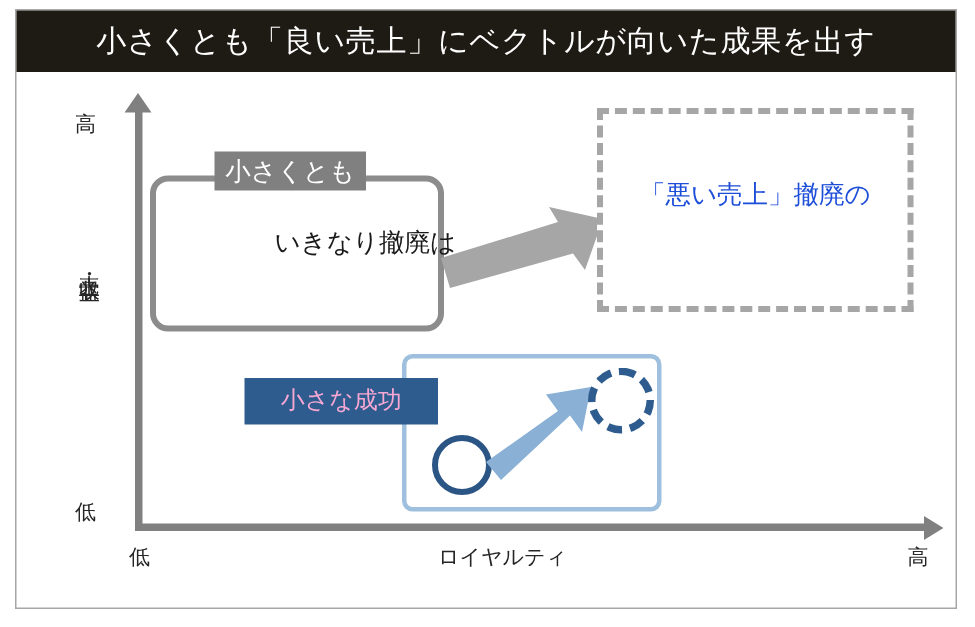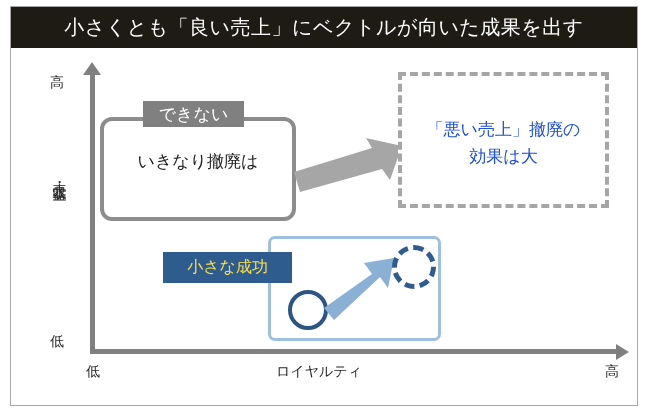--- a/index.html
+++ b/index.html
@@ -87,21 +87,21 @@
 
   .axis-label {
     position: absolute;
     color: #262626;
     font-size: 14px;
     white-space: nowrap;
   }
   #label-y-high  { left: 50px;  top: 74px; }
   #label-y-low   { left: 50px;  top: 333px; }
   #label-x-low   { left: 86px;  top: 363px; }
-  #label-x-title { left: 276px; top: 363px; }
+  #label-x-title { left: 292px; top: 363px; }
   #label-x-high  { left: 605px; top: 363px; }
 
   #label-y-axis-title {
     position: absolute;
     left: 48px;
     top: 172px;
     width: 20px;
     color: #262626;
     font-size: 14px;
     line-height: 17px;
@@ -117,24 +117,24 @@
     top: 117px;
     width: 196px;
     height: 104px;
     border: 4px solid #8c8c8c;
     border-radius: 12px;
     background: #ffffff;
     box-sizing: border-box;
   }
   #bad-sales-body {
     position: absolute;
-    left: 0;
+    left: 12px;
     top: 28px;
     width: 100%;
-    text-align: center;
+    text-align: right;
     color: #1a1a1a;
     font-size: 17px;
     line-height: 26px;
   }
   #bad-sales-tag {
     position: absolute;
     left: 143px;
     top: 101px;
     width: 101px;
     height: 26px;
@@ -190,21 +190,21 @@
     background: #ffffff;
     box-sizing: border-box;
   }
   #success-tag {
     position: absolute;
     left: 163px;
     top: 252px;
     width: 129px;
     height: 31px;
     background: #2e5c8e;
-    color: #fde047;
+    color: #f9a8d4;
     font-size: 16px;
     display: flex;
     align-items: center;
     justify-content: center;
     box-sizing: border-box;
   }
   #circle-start {
     position: absolute;
     left: 288px;
     top: 290px;
@@ -255,30 +255,29 @@
 
   <div class="axis-label" id="label-x-low">低</div>
   <div class="axis-label" id="label-x-title">ロイヤルティ</div>
   <div class="axis-label" id="label-x-high">高</div>
 
   <div id="bad-sales-box">
     <div id="bad-sales-body">
       <div>いきなり撤廃は</div>
     </div>
   </div>
-  <div id="bad-sales-tag">できない</div>
+  <div id="bad-sales-tag">小さくとも</div>
 
   <svg id="gray-arrow" viewBox="0 0 108 56">
     <polygon points="0,34 78,10 72,0 108,8 96,42 88,31 6,54" fill="#a6a6a6"></polygon>
   </svg>
 
   <div id="effect-box">
     <div id="effect-text">
       <div>「悪い売上」撤廃の</div>
-      <div>効果は大</div>
     </div>
   </div>
 
   <div id="success-box"></div>
   <div id="circle-start"></div>
   <svg id="blue-arrow" viewBox="0 0 74 62">
     <polygon points="0,50 48,16 40,5 70,0 64,30 56,19 10,62" fill="#8ab0d6"></polygon>
   </svg>
   <div id="circle-target"></div>
   <div id="success-tag">小さな成功</div>

